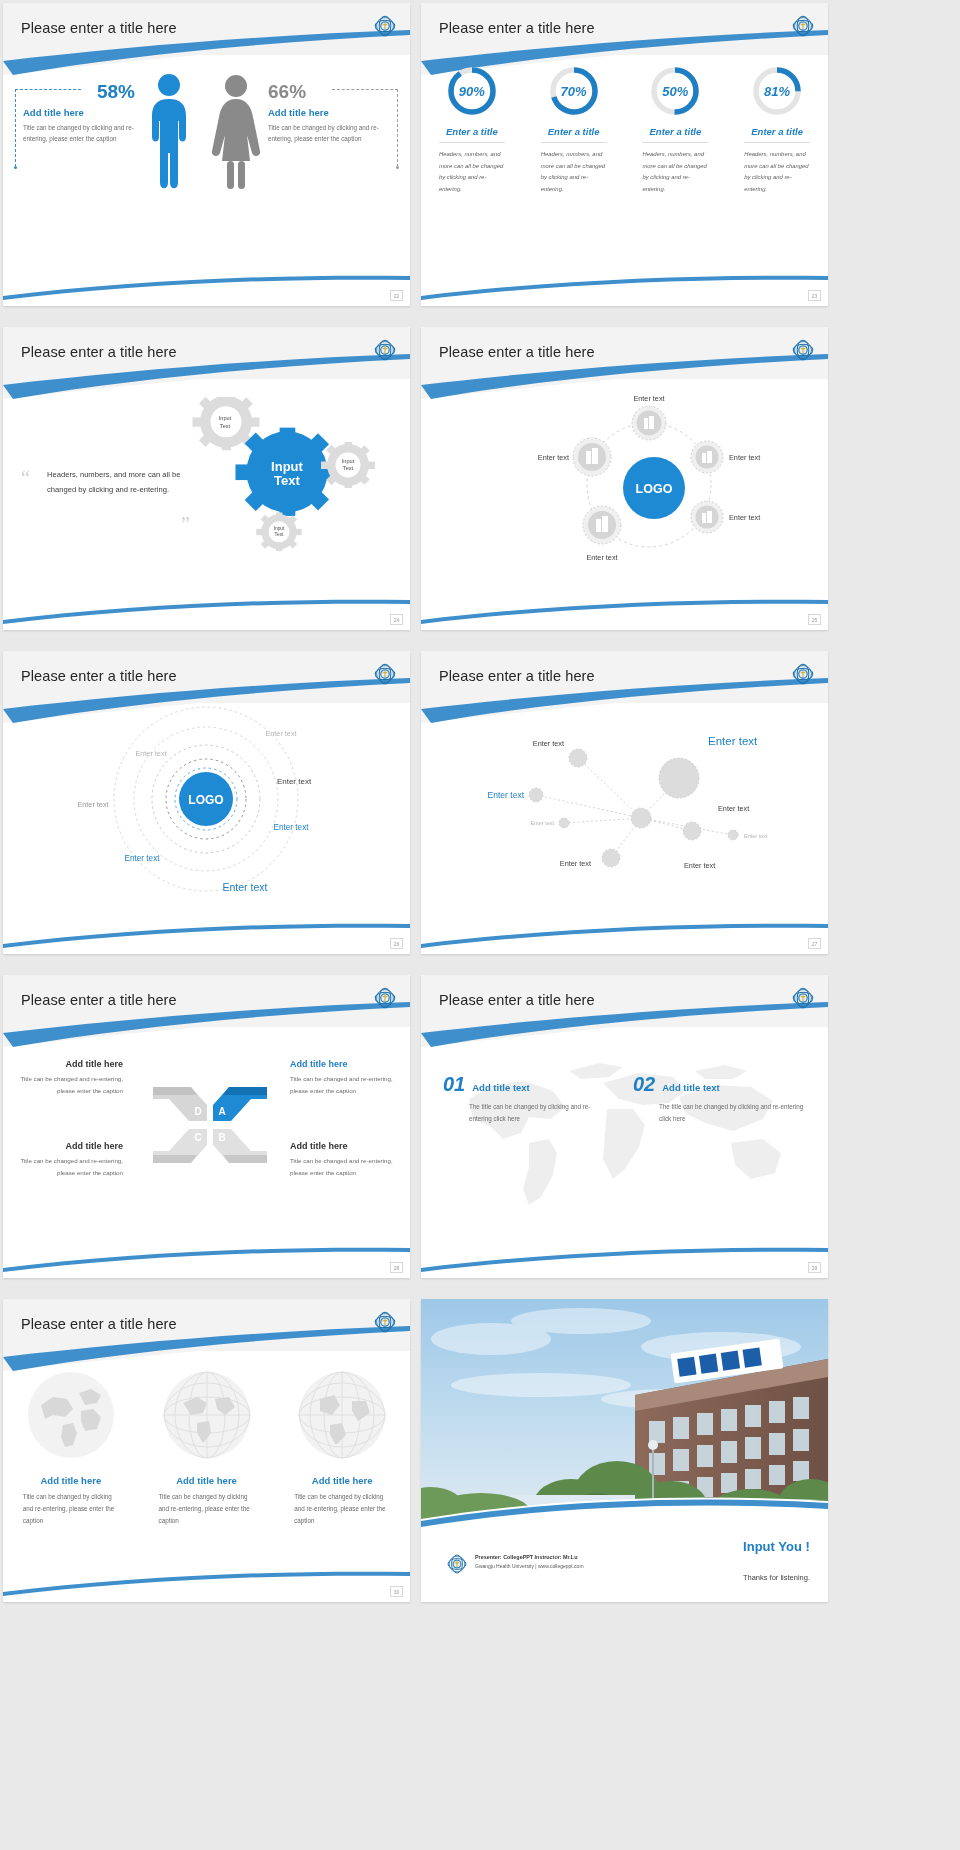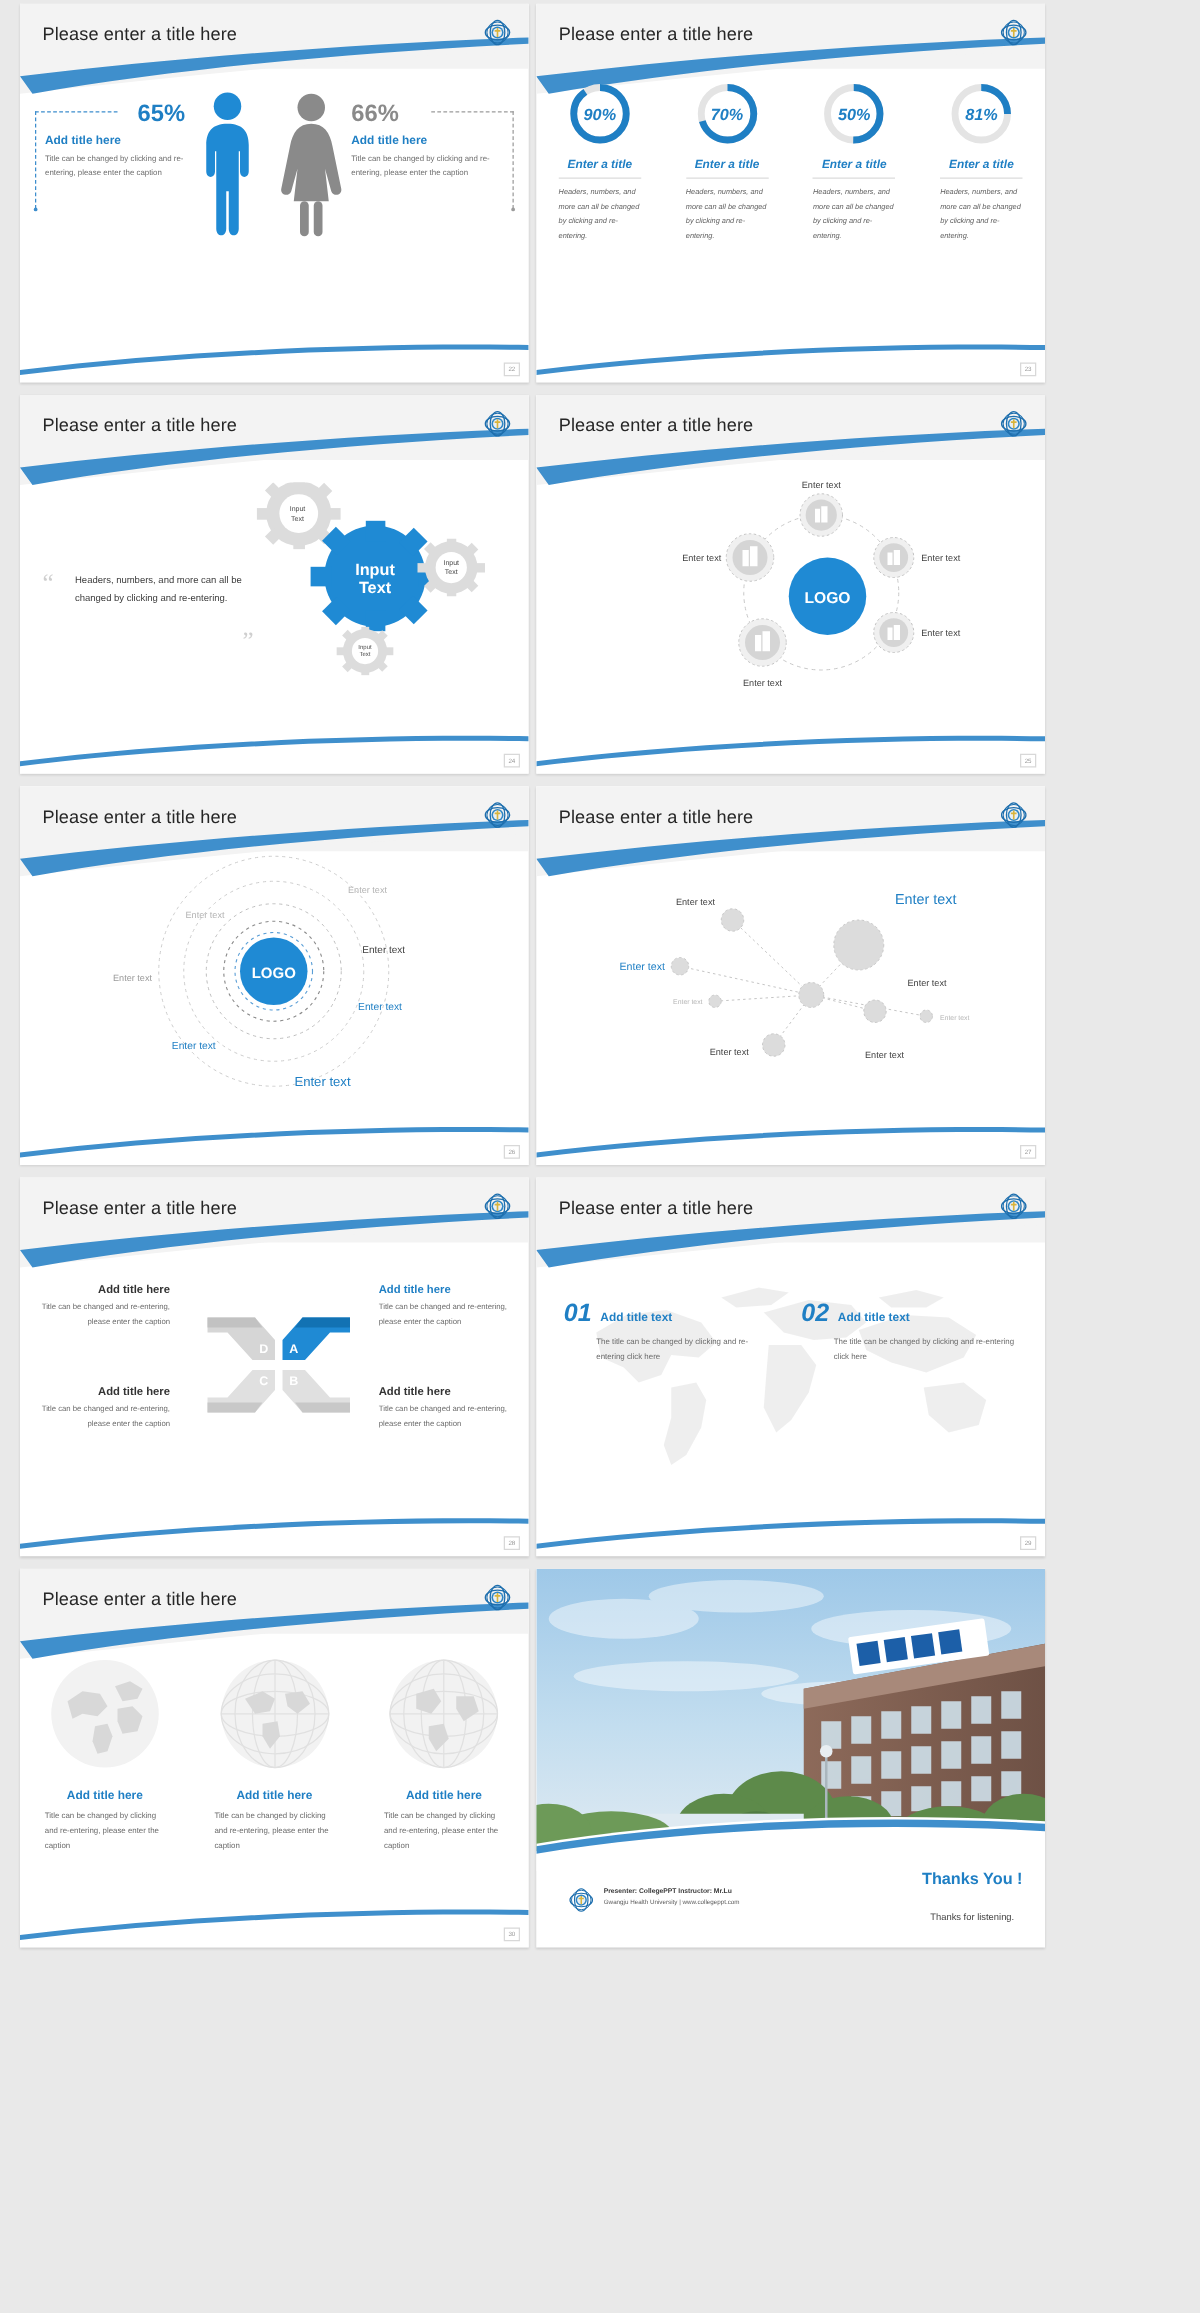--- a/index.html
+++ b/index.html
@@ -9,21 +9,22 @@
     background:#e9e9e9;
     font-family:"Liberation Sans", sans-serif;
     overflow:hidden;
   }
   .grid {
     display:grid;
     grid-template-columns:407px 407px;
     grid-template-rows:repeat(5, 313px);
     column-gap:6px;
     row-gap:0px;
-    padding:3px 70px 0 16px;
+    padding:3px 70px 0 3px;
+    gap:11px;
   }
   .slide {
     position:relative;
     width:407px; height:303px;
     background:#ffffff;
     overflow:hidden;
     box-shadow:0 1px 2px rgba(0,0,0,.13);
   }
   .slide-inner { position:absolute; inset:0; overflow:hidden; }
 
@@ -152,21 +153,21 @@
       </svg>
 
       <svg style="position:absolute;left:205px;top:10px;" width="56" height="118" viewBox="0 0 56 118">
         <circle cx="28" cy="13" r="11" fill="#8a8a8a"></circle>
         <path d="M28 26 C18 26 13 33 11 44 L4 78 C3 83 10 85 12 80 L17 62 L14 88 L42 88 L39 62 L44 80 C46 85 53 83 52 78 L45 44 C43 33 38 26 28 26 Z" fill="#8a8a8a"></path>
         <rect x="19" y="88" width="7" height="28" rx="3.5" fill="#8a8a8a"></rect>
         <rect x="30" y="88" width="7" height="28" rx="3.5" fill="#8a8a8a"></rect>
       </svg>
 
       <div style="position:absolute;left:20px;top:18px;width:112px;text-align:right;">
-        <div class="pct blue">65%</div>
+        <div class="pct blue">58%</div>
       </div>
       <div style="position:absolute;left:20px;top:44px;width:112px;">
         <div class="addtitle">Add title here</div>
         <div class="capt" style="margin-top:4px;">Title can be changed by clicking and re-entering, please enter the caption</div>
       </div>
 
       <div style="position:absolute;left:265px;top:18px;width:112px;">
         <div class="pct grey">66%</div>
       </div>
       <div style="position:absolute;left:265px;top:44px;width:112px;">
@@ -855,19 +856,19 @@
       <circle cx="20" cy="20" r="7.5" fill="#2f86c4"></circle>
           <circle cx="20" cy="20" r="5.5" fill="#e9eff5"></circle>
       <path d="M20 14.5 V25.5 M16.5 18 H23.5" stroke="#d9b43c" stroke-width="2"></path>
     </svg>
     <div style="position:absolute;left:54px;bottom:32px;width:160px;">
       <div class="pres-line">Presenter: CollegePPT   Instructor: Mr.Lu</div>
       <div class="pres-line2">Gwangju Health University  |  www.collegeppt.com</div>
     </div>
 
     <div style="position:absolute;right:18px;bottom:20px;text-align:center;">
-      <div class="thanks-blue">Thanks You !</div>
+      <div class="thanks-blue">Input You !</div>
       <div class="thanks-sub">Thanks for listening.</div>
     </div>
   </div>
     </div>
 
 </div>
 
 </body></html>

